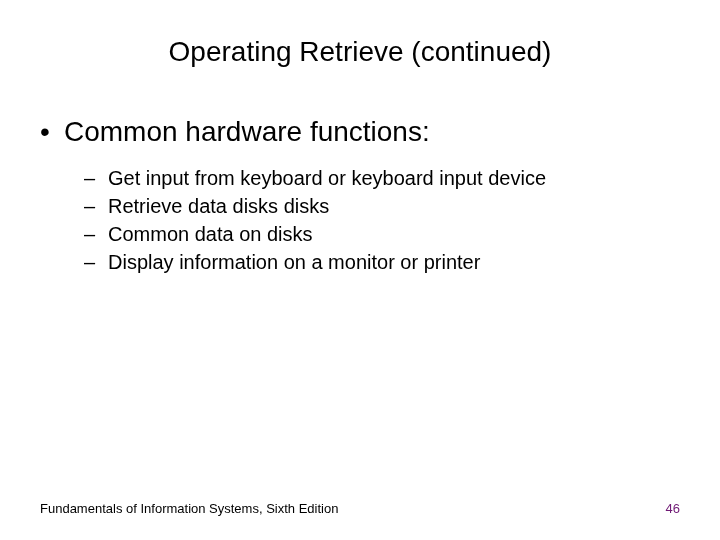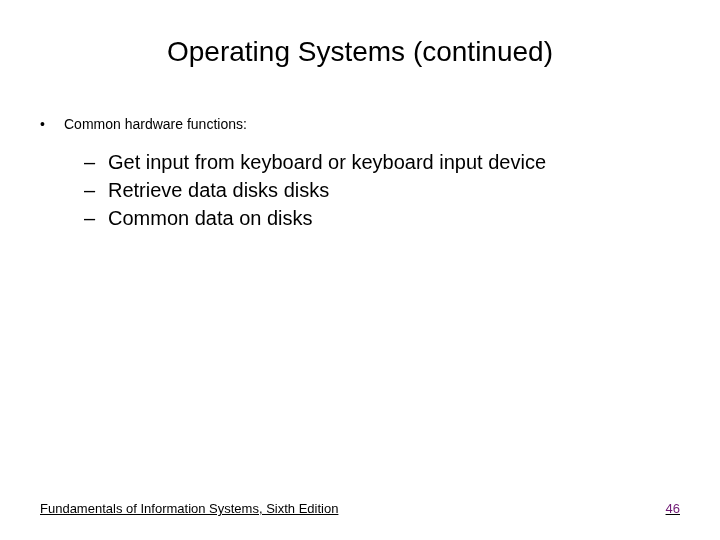--- a/index.html
+++ b/index.html
@@ -26,21 +26,21 @@
       font-size: 28px;
       font-weight: normal;
       text-align: center;
       margin-bottom: 48px;
       margin-top: 4px;
     }
     .content {
       padding-left: 0px;
     }
     .bullet-l1 {
-      font-size: 14px;
+      font-size: 28px;
       margin-bottom: 16px;
       padding-left: 24px;
       position: relative;
     }
     .bullet-l1::before {
       content: "•";
       position: absolute;
       left: 0px;
       top: 0;
     }
@@ -60,43 +60,43 @@
       top: 0;
     }
     .footer {
       position: absolute;
       bottom: 24px;
       left: 40px;
       right: 40px;
       display: flex;
       justify-content: space-between;
       align-items: baseline;
-      text-decoration: underline;
     }
     .footer-text {
       font-size: 13px;
       color: #000000;
     }
     .page-number {
       font-size: 13px;
       color: #701a75;
     }
   </style>
 </head>
 <body>
 
 <div class="slide">
-  <h1 class="title">Operating Systems (continued)</h1>
+  <h1 class="title">Operating Retrieve (continued)</h1>
 
   <div class="content">
     <div class="bullet-l1">Common hardware functions:</div>
     <div class="sublist">
       <div class="bullet-l2">Get input from keyboard or keyboard input device</div>
       <div class="bullet-l2">Retrieve data disks disks</div>
       <div class="bullet-l2">Common data on disks</div>
+      <div class="bullet-l2">Display information on a monitor or printer</div>
     </div>
   </div>
 
   <div class="footer">
     <span class="footer-text">Fundamentals of Information Systems, Sixth Edition</span>
     <span class="page-number">46</span>
   </div>
 </div>
 
 </body></html>

